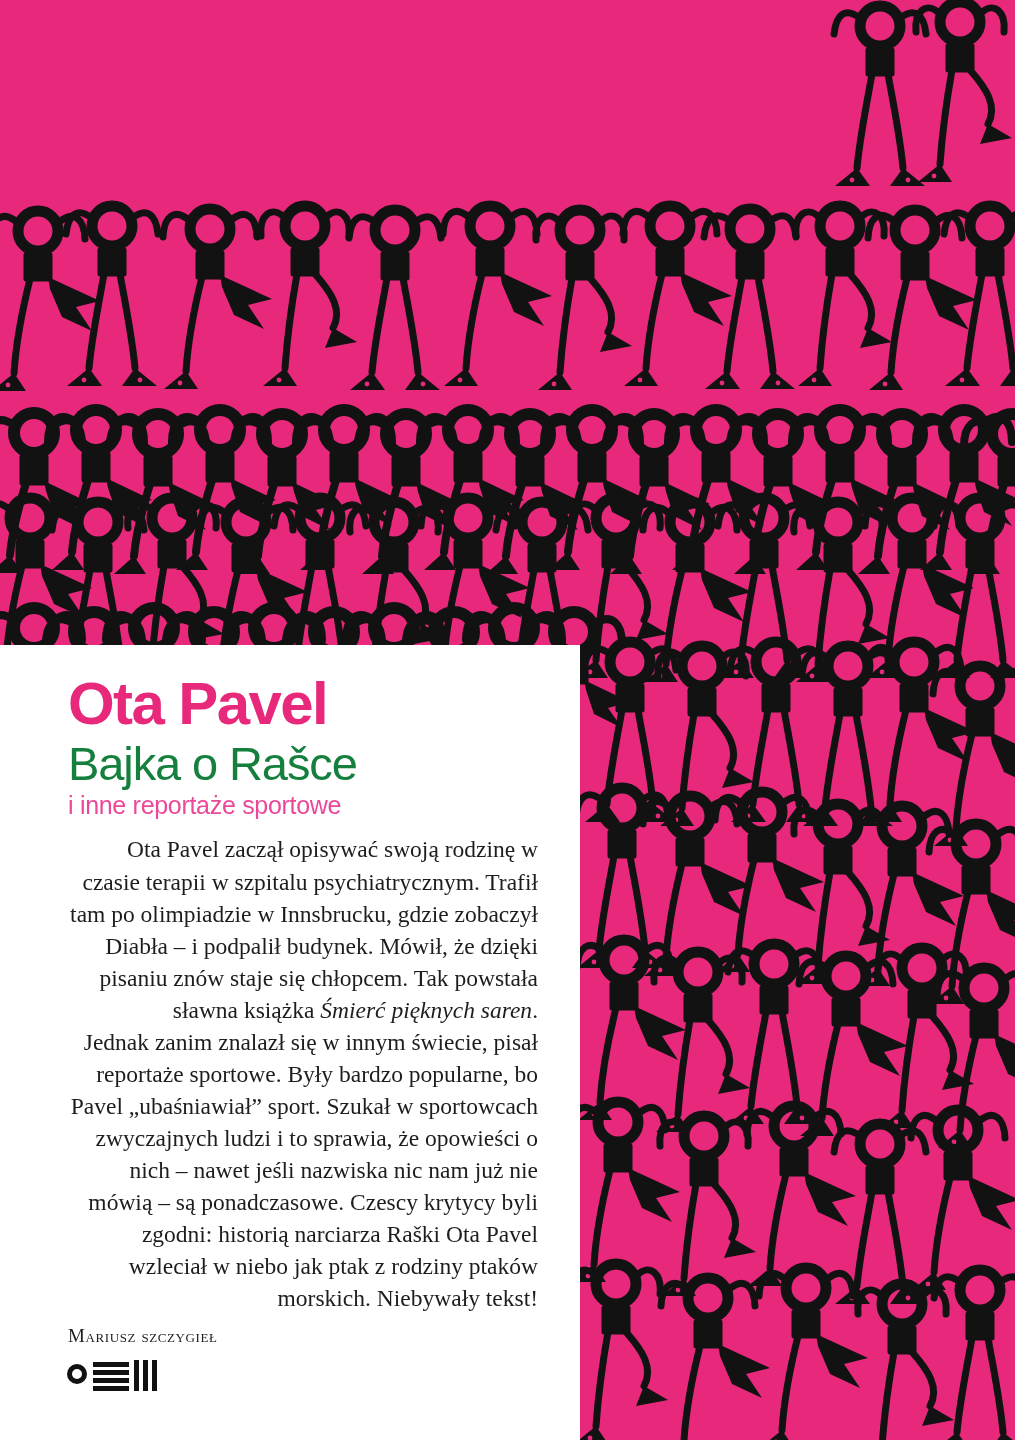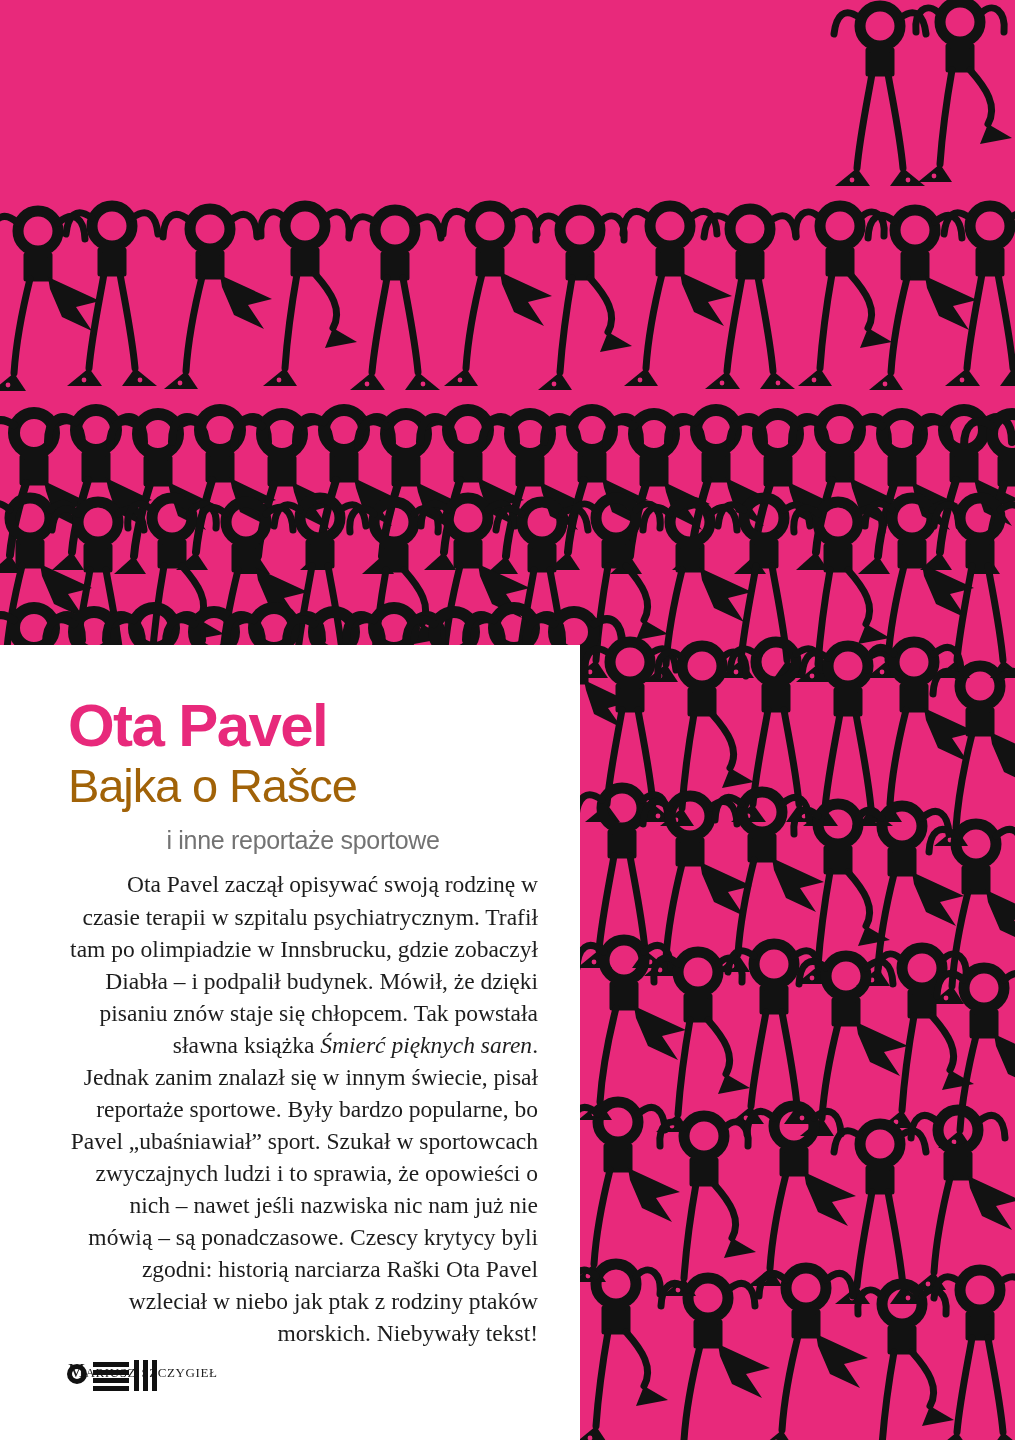--- a/index.html
+++ b/index.html
@@ -33,52 +33,51 @@
 
   
   .text-panel {
     position: absolute;
     left: 0;
     top: 645px;
     width: 580px;
     height: 795px;
     background: #ffffff;
     box-sizing: border-box;
-    padding: 52px 42px 0 68px;
+    padding: 30px 42px 0 68px;
   }
 
   .author-name {
     font-family: "Liberation Sans", sans-serif;
     font-weight: bold;
     font-size: 60px;
     line-height: 0.98;
     letter-spacing: -1.6px;
     color: #e8297b;
     margin: 0 0 6px 0;
   }
 
   .book-title {
     font-family: "Liberation Sans", sans-serif;
     font-weight: normal;
     font-size: 47px;
     line-height: 1.02;
     letter-spacing: -1.1px;
-    color: #a16207;
-    margin: 0 0 16px 0;
+    color: #15803d;
+    margin: 0 0 3px 0;
   }
 
   .book-subtitle {
     font-family: "Liberation Sans", sans-serif;
     font-weight: normal;
     font-size: 25px;
     line-height: 1.15;
     letter-spacing: -0.3px;
-    color: #737373;
+    color: #ec4899;
     margin: 0 0 14px 0;
-    text-align: center;
   }
 
   .blurb {
     font-family: "Liberation Serif", serif;
     font-size: 23.5px;
     line-height: 1.365;
     color: #1d1d1d;
     margin: 0;
     text-align: right;
   }

